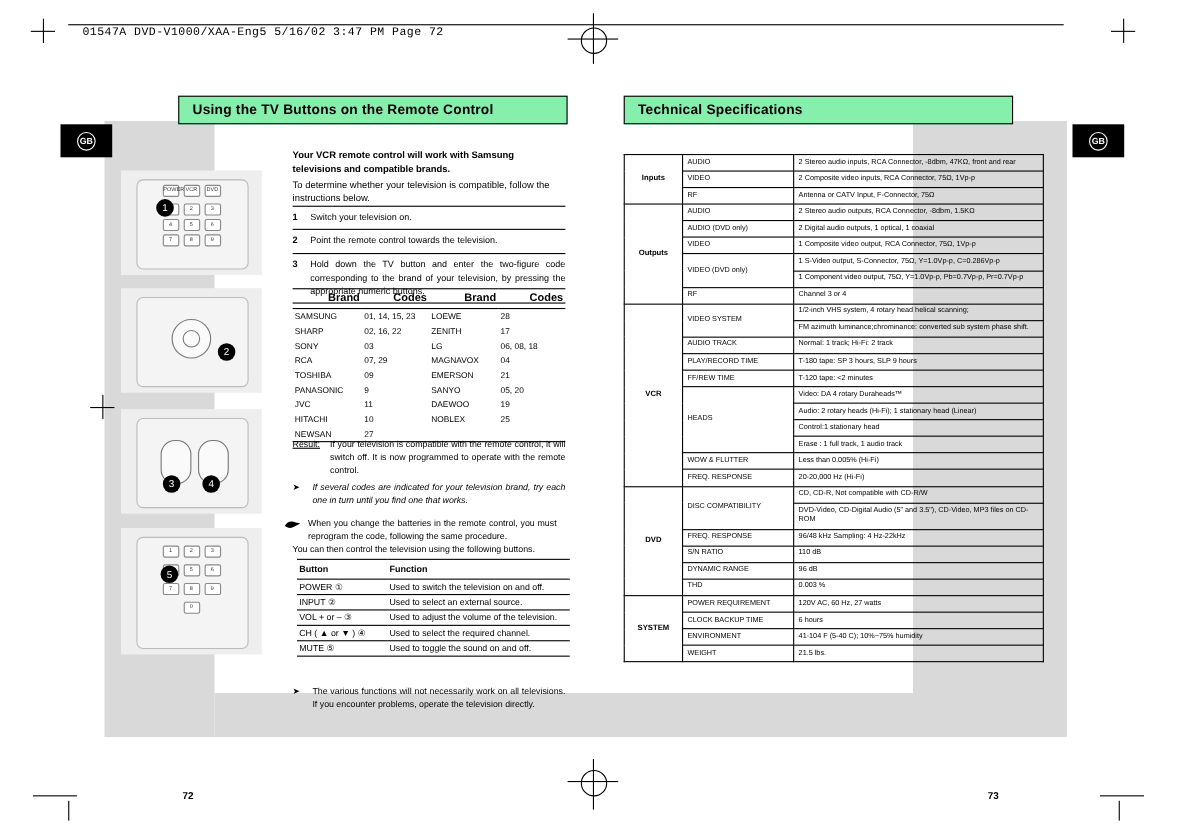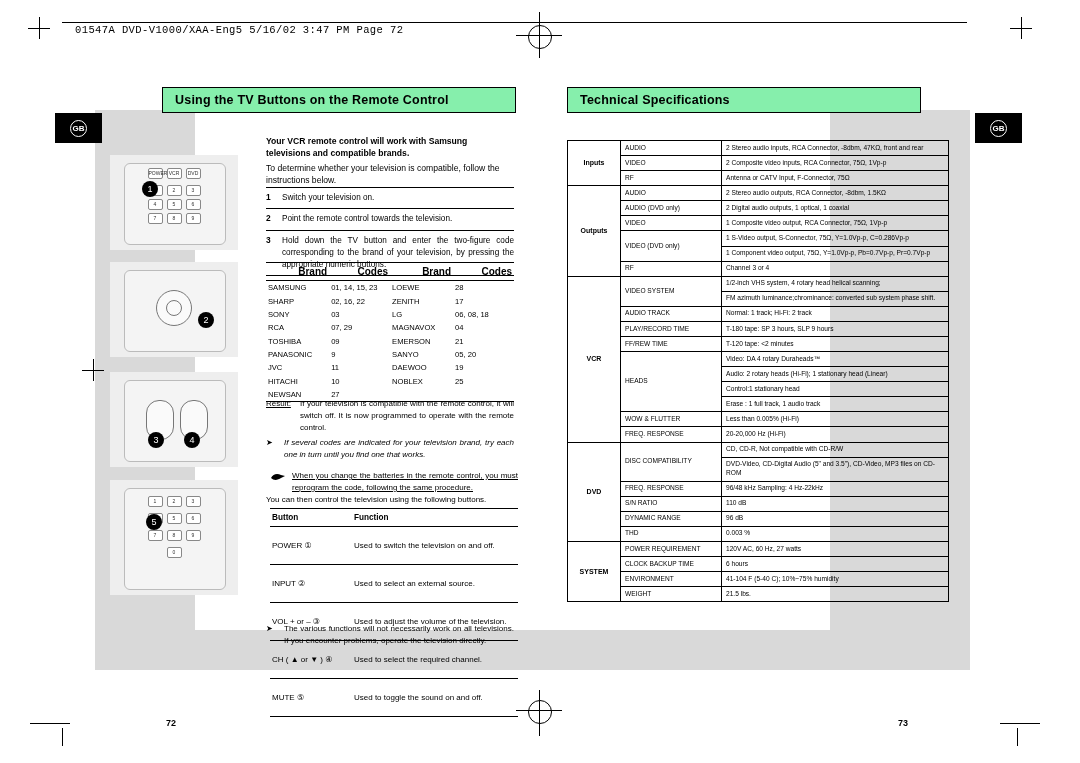--- a/index.html
+++ b/index.html
@@ -41,21 +41,21 @@
   .codetbl td{padding:2.2px 2px;font-size:7.6px;}
   .codetbl tr.last td{border-bottom:.8px solid #000;}
   .c1{width:62px;}.c2{width:62px;}.c3{width:62px;}.c4{width:62px;}
 
   .note{position:absolute;font-size:8px;line-height:1.5;}
   .note .lbl{font-weight:normal;text-decoration:underline;}
 
   
   .btntbl{position:absolute;left:270px;top:508px;width:248px;border-collapse:collapse;}
   .btntbl th{font-size:8.2px;font-weight:bold;text-align:left;padding:4px 2px;border-top:.8px solid #000;border-bottom:.8px solid #000;}
-  .btntbl td{font-size:8px;padding:14px 2px;border-bottom:.6px solid #000;vertical-align:top;}
+  .btntbl td{font-size:8px;padding:2px 2px;border-bottom:.6px solid #000;vertical-align:top;}
   .btntbl td.k{width:78px;}
 
   
   .remote{position:absolute;background:#eeeeee;border:0;}
   .btnrow{position:absolute;width:100%;display:flex;justify-content:center;gap:4px;}
   .rbtn{width:13px;height:9px;border:.7px solid #888;border-radius:2px;background:#fff;font-size:5px;line-height:9px;text-align:center;color:#333;}
   .rcirc{position:absolute;border:1px solid #777;border-radius:50%;background:#fafafa;}
   .marker{position:absolute;width:16px;height:16px;border-radius:50%;background:#000;color:#fff;font-size:9px;display:flex;align-items:center;justify-content:center;}
 
   
@@ -201,21 +201,21 @@
   <div class="note" style="left:266px;top:398px;width:248px;display:flex;">
     <div style="width:34px;" class="lbl">Result:</div>
     <div style="flex:1;" class="just">If your television is compatible with the remote control, it will switch off. It is now programmed to operate with the remote control.</div>
   </div>
 
   <div class="note" style="left:266px;top:437px;width:248px;display:flex;">
     <div style="width:18px;">➤</div>
     <div style="flex:1;font-style:italic;" class="just">If several codes are indicated for your television brand, try each one in turn until you find one that works.</div>
   </div>
 
-  <div class="note" style="left:270px;top:470px;width:248px;display:flex;text-decoration:underline;">
+  <div class="note" style="left:258px;top:470px;width:248px;display:flex;">
     <div style="width:22px;padding-top:2px;">
       <svg width="16" height="11" viewBox="0 0 16 11">
         <path d="M1 6 C3 2, 7 1, 11 3 L15 4 L11 6 C8 8, 4 9, 1 6 Z" fill="#000"></path>
       </svg>
     </div>
     <div style="flex:1;" class="just">When you change the batteries in the remote control, you must reprogram the code, following the same procedure.</div>
   </div>
 
   <div class="note" style="left:266px;top:494px;width:248px;">
     <span>You can then control the television using the following buttons.</span>

